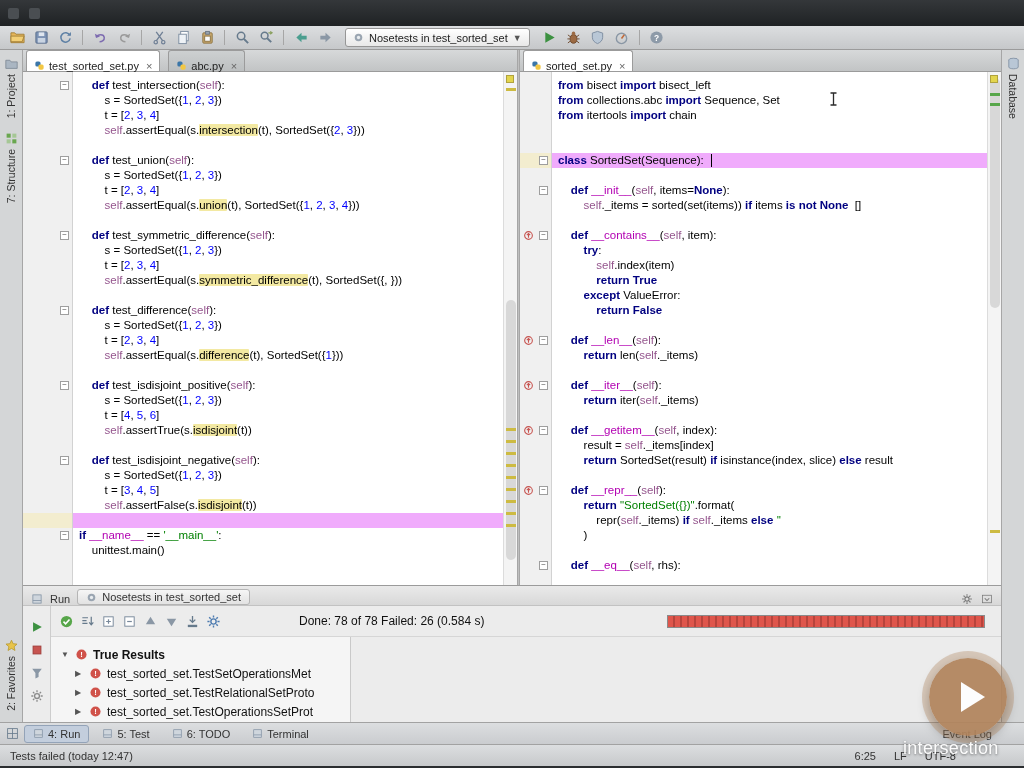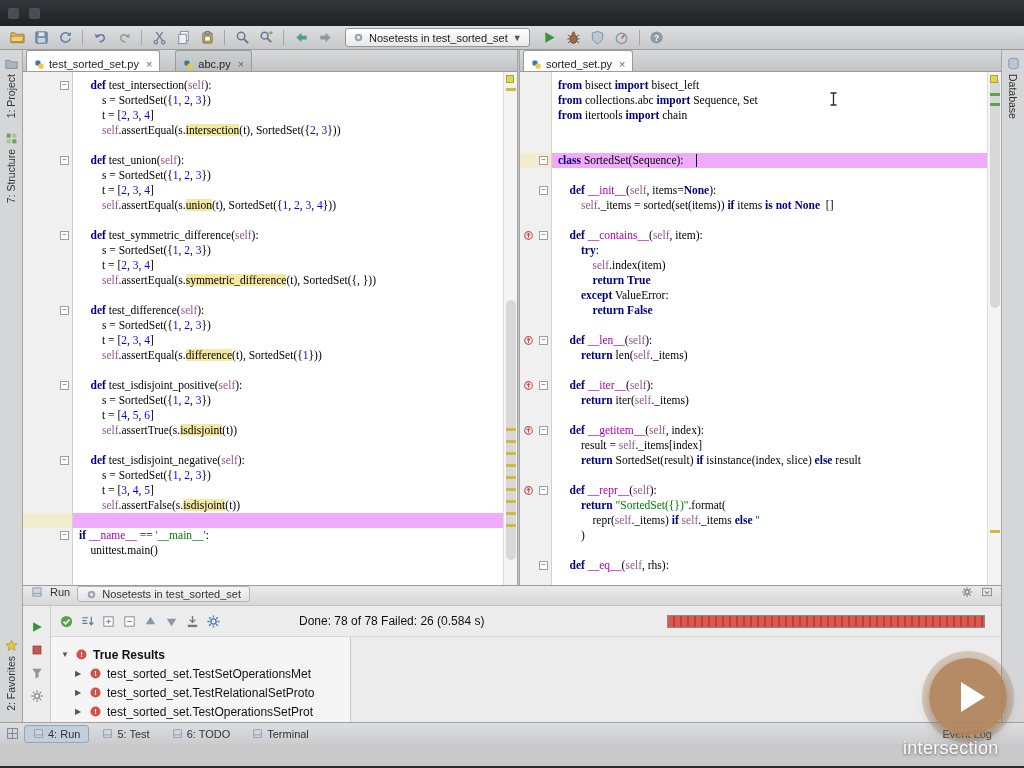--- a/index.html
+++ b/index.html
@@ -30,49 +30,49 @@
 .vtext-r{writing-mode:vertical-rl;font-size:10.5px;color:#333;white-space:nowrap}
 .stripe-spacer{flex:1}
 
 
 #editors{position:absolute;left:23px;top:50px;width:978px;height:535px;display:flex}
 .pane{display:flex;flex-direction:column;min-width:0}
 #pane-left{width:494px}
 #pane-right{width:481px}
 #splitter{width:3px;background:#bfbfbf;border-left:1px solid #a6a6a6;border-right:1px solid #a6a6a6}
 .tabs{height:22px;background:linear-gradient(#d7d9da,#c2c4c5);border-bottom:1px solid #9b9b9b;display:flex;align-items:flex-end;padding-left:3px}
-.tab{height:21px;display:flex;align-items:flex-end;gap:4px;padding:1px 7px;font-size:11px;color:#222;border:1px solid #9b9b9b;border-bottom:none;background:linear-gradient(#cdd0d1,#bcbfc0);margin-right:15px;border-radius:3px 3px 0 0;white-space:nowrap}
+.tab{height:21px;display:flex;align-items:flex-start;gap:4px;padding:9px 7px;font-size:11px;color:#222;border:1px solid #9b9b9b;border-bottom:none;background:linear-gradient(#cdd0d1,#bcbfc0);margin-right:8px;border-radius:3px 3px 0 0;white-space:nowrap}
 .tab.sel{background:#ffffff}
 .tab .close{color:#666;font-size:11px;margin-left:3px}
 .editor{flex:1;display:flex;background:#fff;position:relative;overflow:hidden}
 .gutter{background:#f0f0f0;border-right:1px solid #d2d2d2;padding-top:6px;flex:none}
 .gutter.gl-left{width:50px}
 .gutter.gl-right{width:32px}
 .gl{height:15px;position:relative}
 .gl.cur{background:#f3edcf}
 .fold{position:absolute;right:3px;top:3px;width:9px;height:9px;border:1px solid #9e9e9e;background:#fff;font-size:8px;line-height:6px;text-align:center;color:#555}
 .ovr{position:absolute;left:3px;top:2px;width:11px;height:11px}
-.code{flex:1;padding-top:6px;font-family:Liberation Serif, serif;font-size:11.5px;line-height:15px;white-space:pre;overflow:hidden;color:#000;min-width:0}
+.code{flex:1;padding-top:6px;font-family:Liberation Sans, sans-serif;font-size:11.5px;line-height:15px;white-space:pre;overflow:hidden;color:#000;min-width:0}
 .cl{height:15px;padding-left:6px;position:relative}
 .cl.cur{background:#f0abfc}
 .kw{color:#000080;font-weight:bold}
 .str{color:#008000}
 .num{color:#0000ff}
 .slf{color:#94558d}
 .dun{color:#b200b2}
 .hlid{background:#f3e9a2;border-radius:1px}
 .caret{position:absolute;top:1px;width:1px;height:13px;background:#000}
 .sb{width:14px;background:#f4f4f4;border-left:1px solid #dcdcdc;position:relative;flex:none}
 .sb .thumb{position:absolute;left:2px;width:10px;background:#cfcfcf;border-radius:5px;opacity:.75}
 .mark{position:absolute;left:2px;width:10px;height:3px}
 .top-ind{position:absolute;right:3px;top:3px;width:8px;height:8px;border:1px solid #b0a23e;background:#e3d54d;z-index:3}
 
 
 #run-panel{position:absolute;left:23px;top:585px;width:978px;height:137px;background:#ececec;border-top:1px solid #9b9b9b;display:flex;flex-direction:column}
-.rp-header{height:20px;background:linear-gradient(#eaeaea,#d8d8d8);border-bottom:1px solid #c2c2c2;display:flex;align-items:flex-start;font-size:11px;color:#333;padding:0 8px;gap:7px}
+.rp-header{height:20px;background:linear-gradient(#eaeaea,#d8d8d8);border-bottom:1px solid #c2c2c2;display:flex;align-items:flex-end;font-size:11px;color:#333;padding:0 8px;gap:7px}
 .rp-header .icn{width:12px;height:12px}
 .rp-tab{display:flex;align-items:center;gap:5px;background:linear-gradient(#f6f6f6,#e2e2e2);padding:1px 8px;border:1px solid #b5b5b5;border-radius:3px}
 .rp-header-right{margin-left:auto;display:flex;align-items:center;gap:8px}
 .rp-body{flex:1;display:flex;min-height:0}
 .rp-vstrip{width:28px;border-right:1px solid #cdcdcd;display:flex;flex-direction:column;align-items:center;padding-top:14px;gap:9px;flex:none}
 .rp-vstrip .icn{width:14px;height:14px}
 .rp-main{flex:1;display:flex;flex-direction:column;min-width:0}
 .rp-toolbar{height:30px;display:flex;align-items:center;gap:6px;padding:0 8px;flex:none}
 .rp-toolbar .icn{width:15px;height:15px}
 .rp-status{margin-left:72px;color:#111;font-size:12px;white-space:nowrap}
@@ -724,20 +724,28 @@
             </svg>
           </span>
           <span>Terminal</span>
         </span>
       </span>
     <span id="event-log">
       <span>Event Log</span>
     </span>
   </div>
 
+  <div id="statusbar">
+    <span>Tests failed (today 12:47)</span>
+    <span id="sb-right">
+      <span>6:25</span>
+      <span>LF</span>
+      <span>UTF-8</span>
+    </span>
+  </div>
   <div id="bottom-edge"></div>
 
   <div id="wm-circle">
     <span class="tri"></span>
   </div>
   <div id="wm-text">intersection</div>
 
   <div id="mouse-ibeam">
     <svg viewBox="0 0 9 14">
         <path d="M1.5 1h6M1.5 13h6M4.5 1v12" stroke="#2b2b2b" stroke-width="1.3" fill="none"></path>

